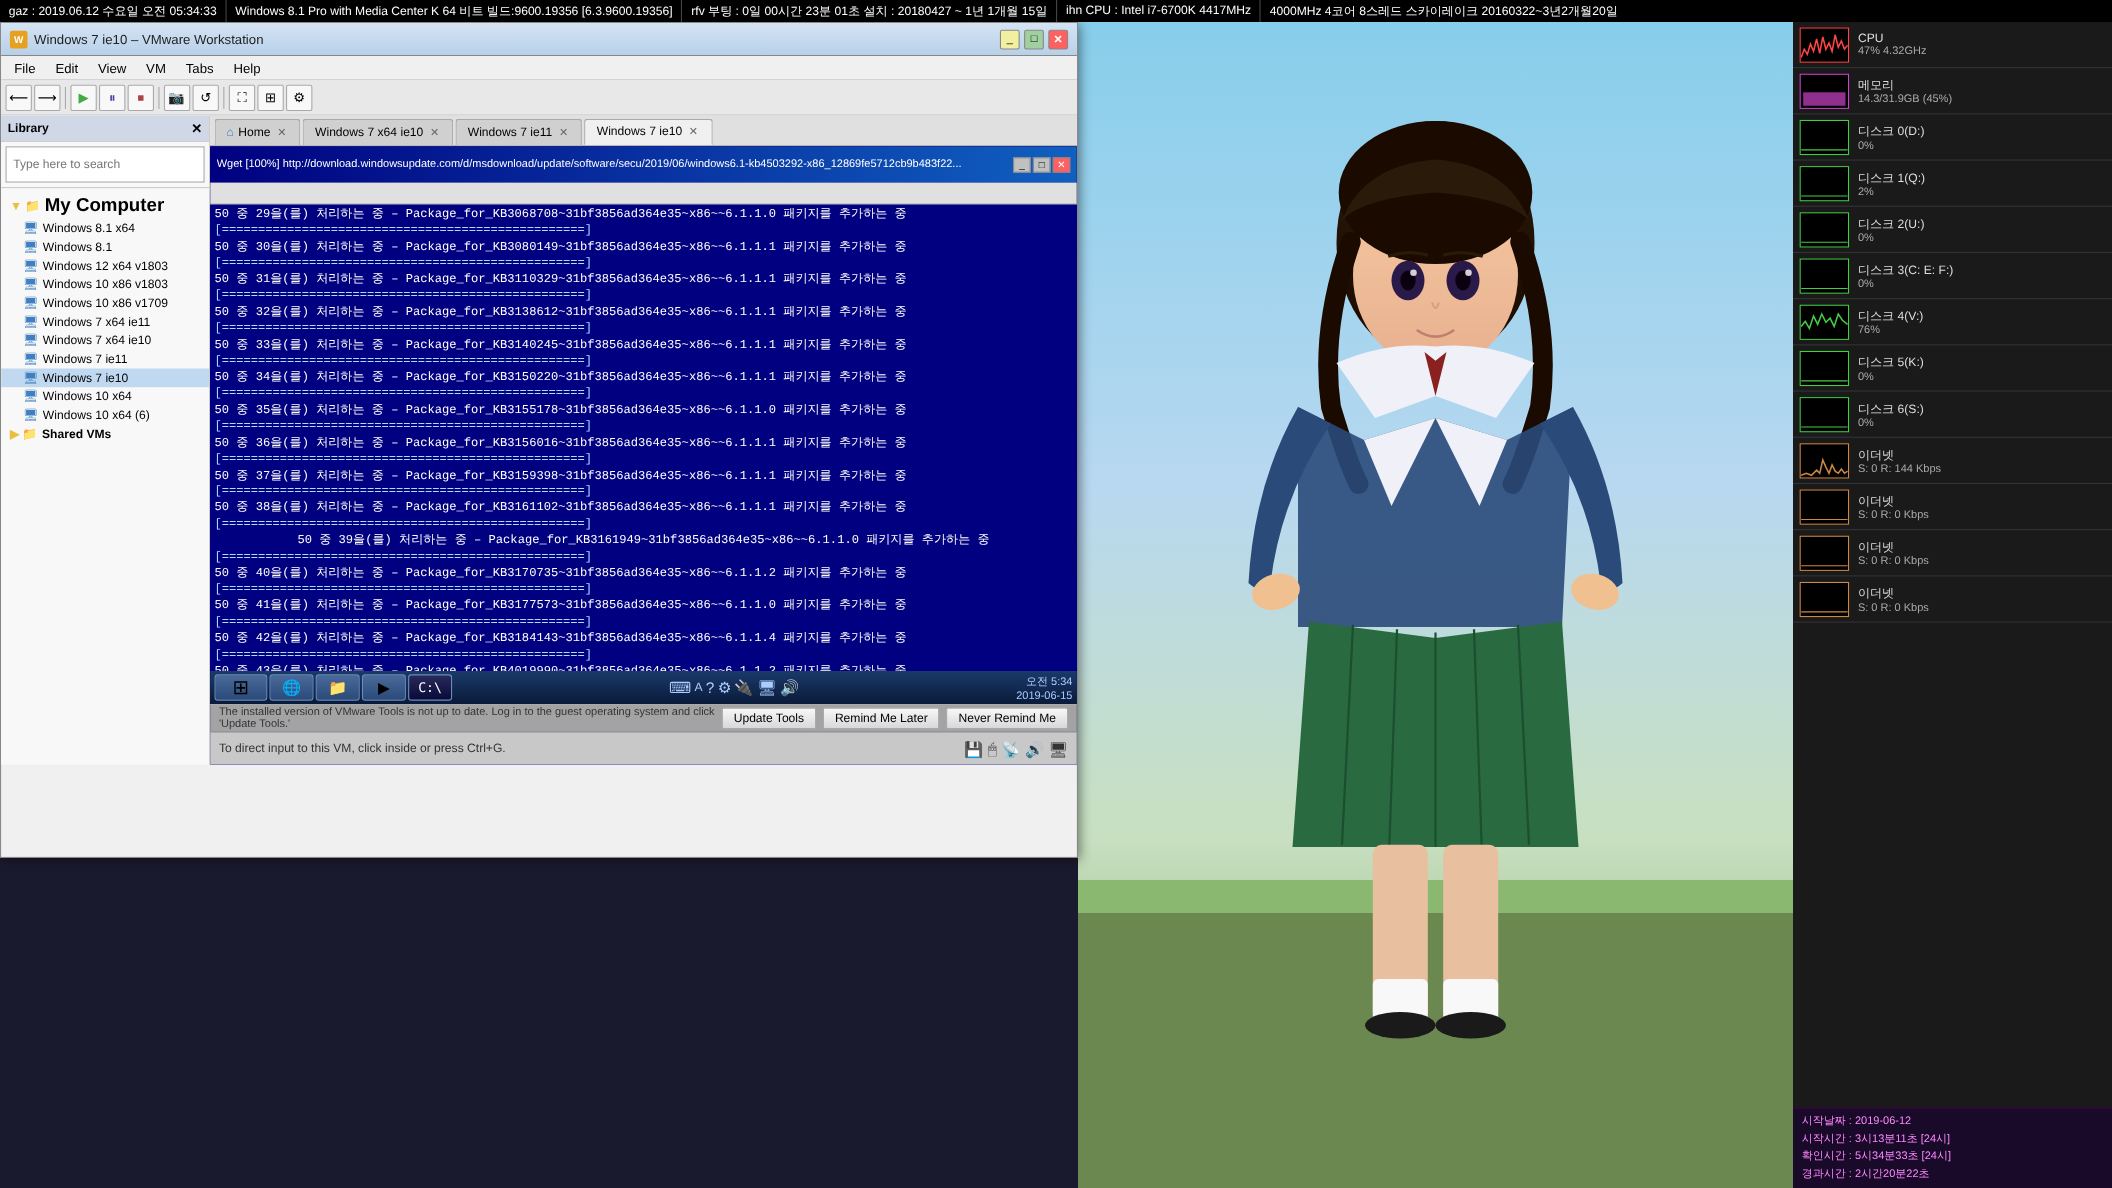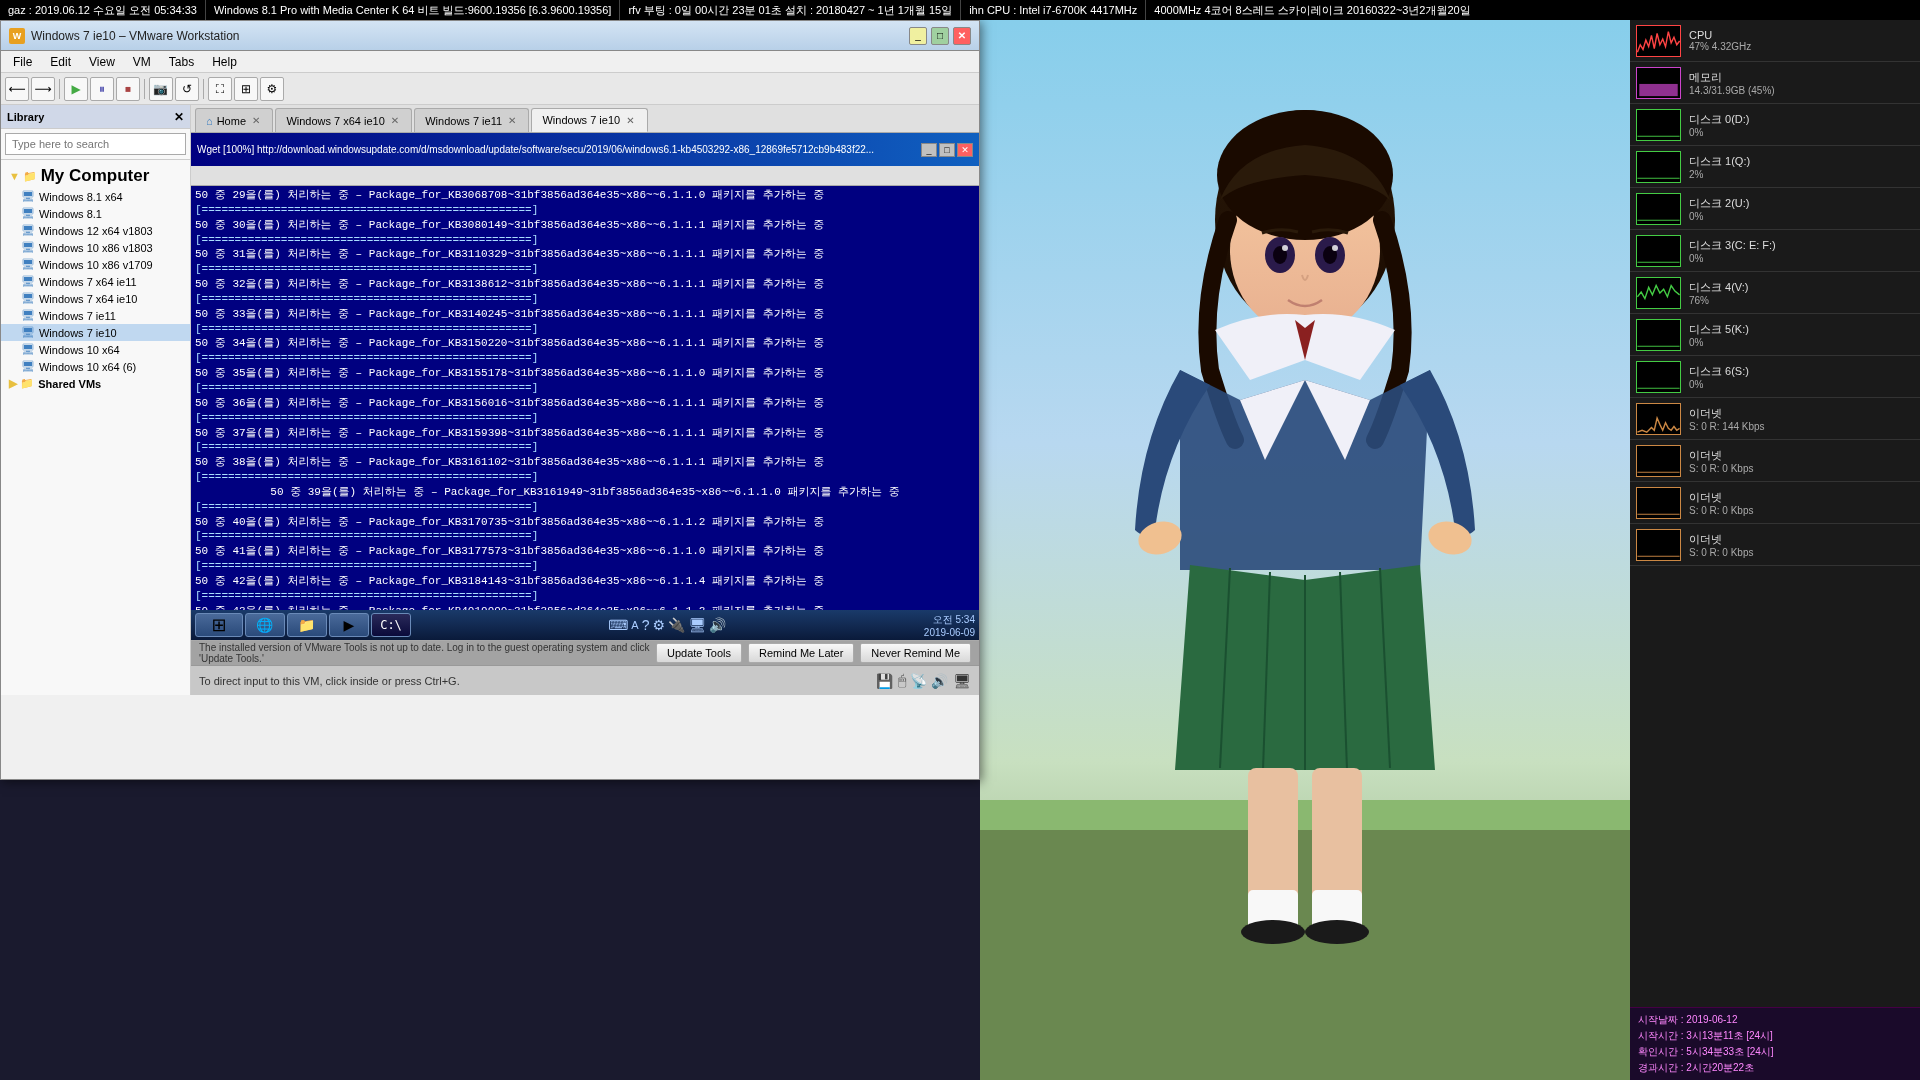--- a/index.html
+++ b/index.html
@@ -153,21 +153,21 @@
       font-size: 11px;
       font-weight: bold;
       border-bottom: 1px solid #ccc;
     }
     #library-search {
       padding: 4px;
       border-bottom: 1px solid #ccc;
     }
     #library-search input {
       width: 100%;
-      height: 22px;
+      height: 33px;
       border: 1px solid #aaa;
       padding: 2px 6px;
       font-size: 11px;
       background: white;
     }
     #library-tree {
       flex: 1;
       overflow-y: auto;
       padding: 4px 0;
     }
@@ -739,21 +739,21 @@
             <span class="sys-icon">⌨</span>
             <span class="sys-icon" style="font-size:11px;">A</span>
             <span class="sys-icon">?</span>
             <span class="sys-icon">⚙</span>
             <span class="sys-icon">🔌</span>
             <span class="sys-icon">🖥</span>
             <span class="sys-icon">🔊</span>
           </div>
           <div class="vm-taskbar-time">
             <div>오전 5:34</div>
-            <div>2019-06-09</div>
+            <div>2019-06-15</div>
           </div>
         </div>
 
         <div id="vm-status-bar">
           <span style="flex:1; font-size:10px;">The installed version of VMware Tools is not up to date. Log in to the guest operating system and click 'Update Tools.'</span>
           <button class="vm-action-btn">Update Tools</button>
           <button class="vm-action-btn">Remind Me Later</button>
           <button class="vm-action-btn">Never Remind Me</button>
         </div>
 

